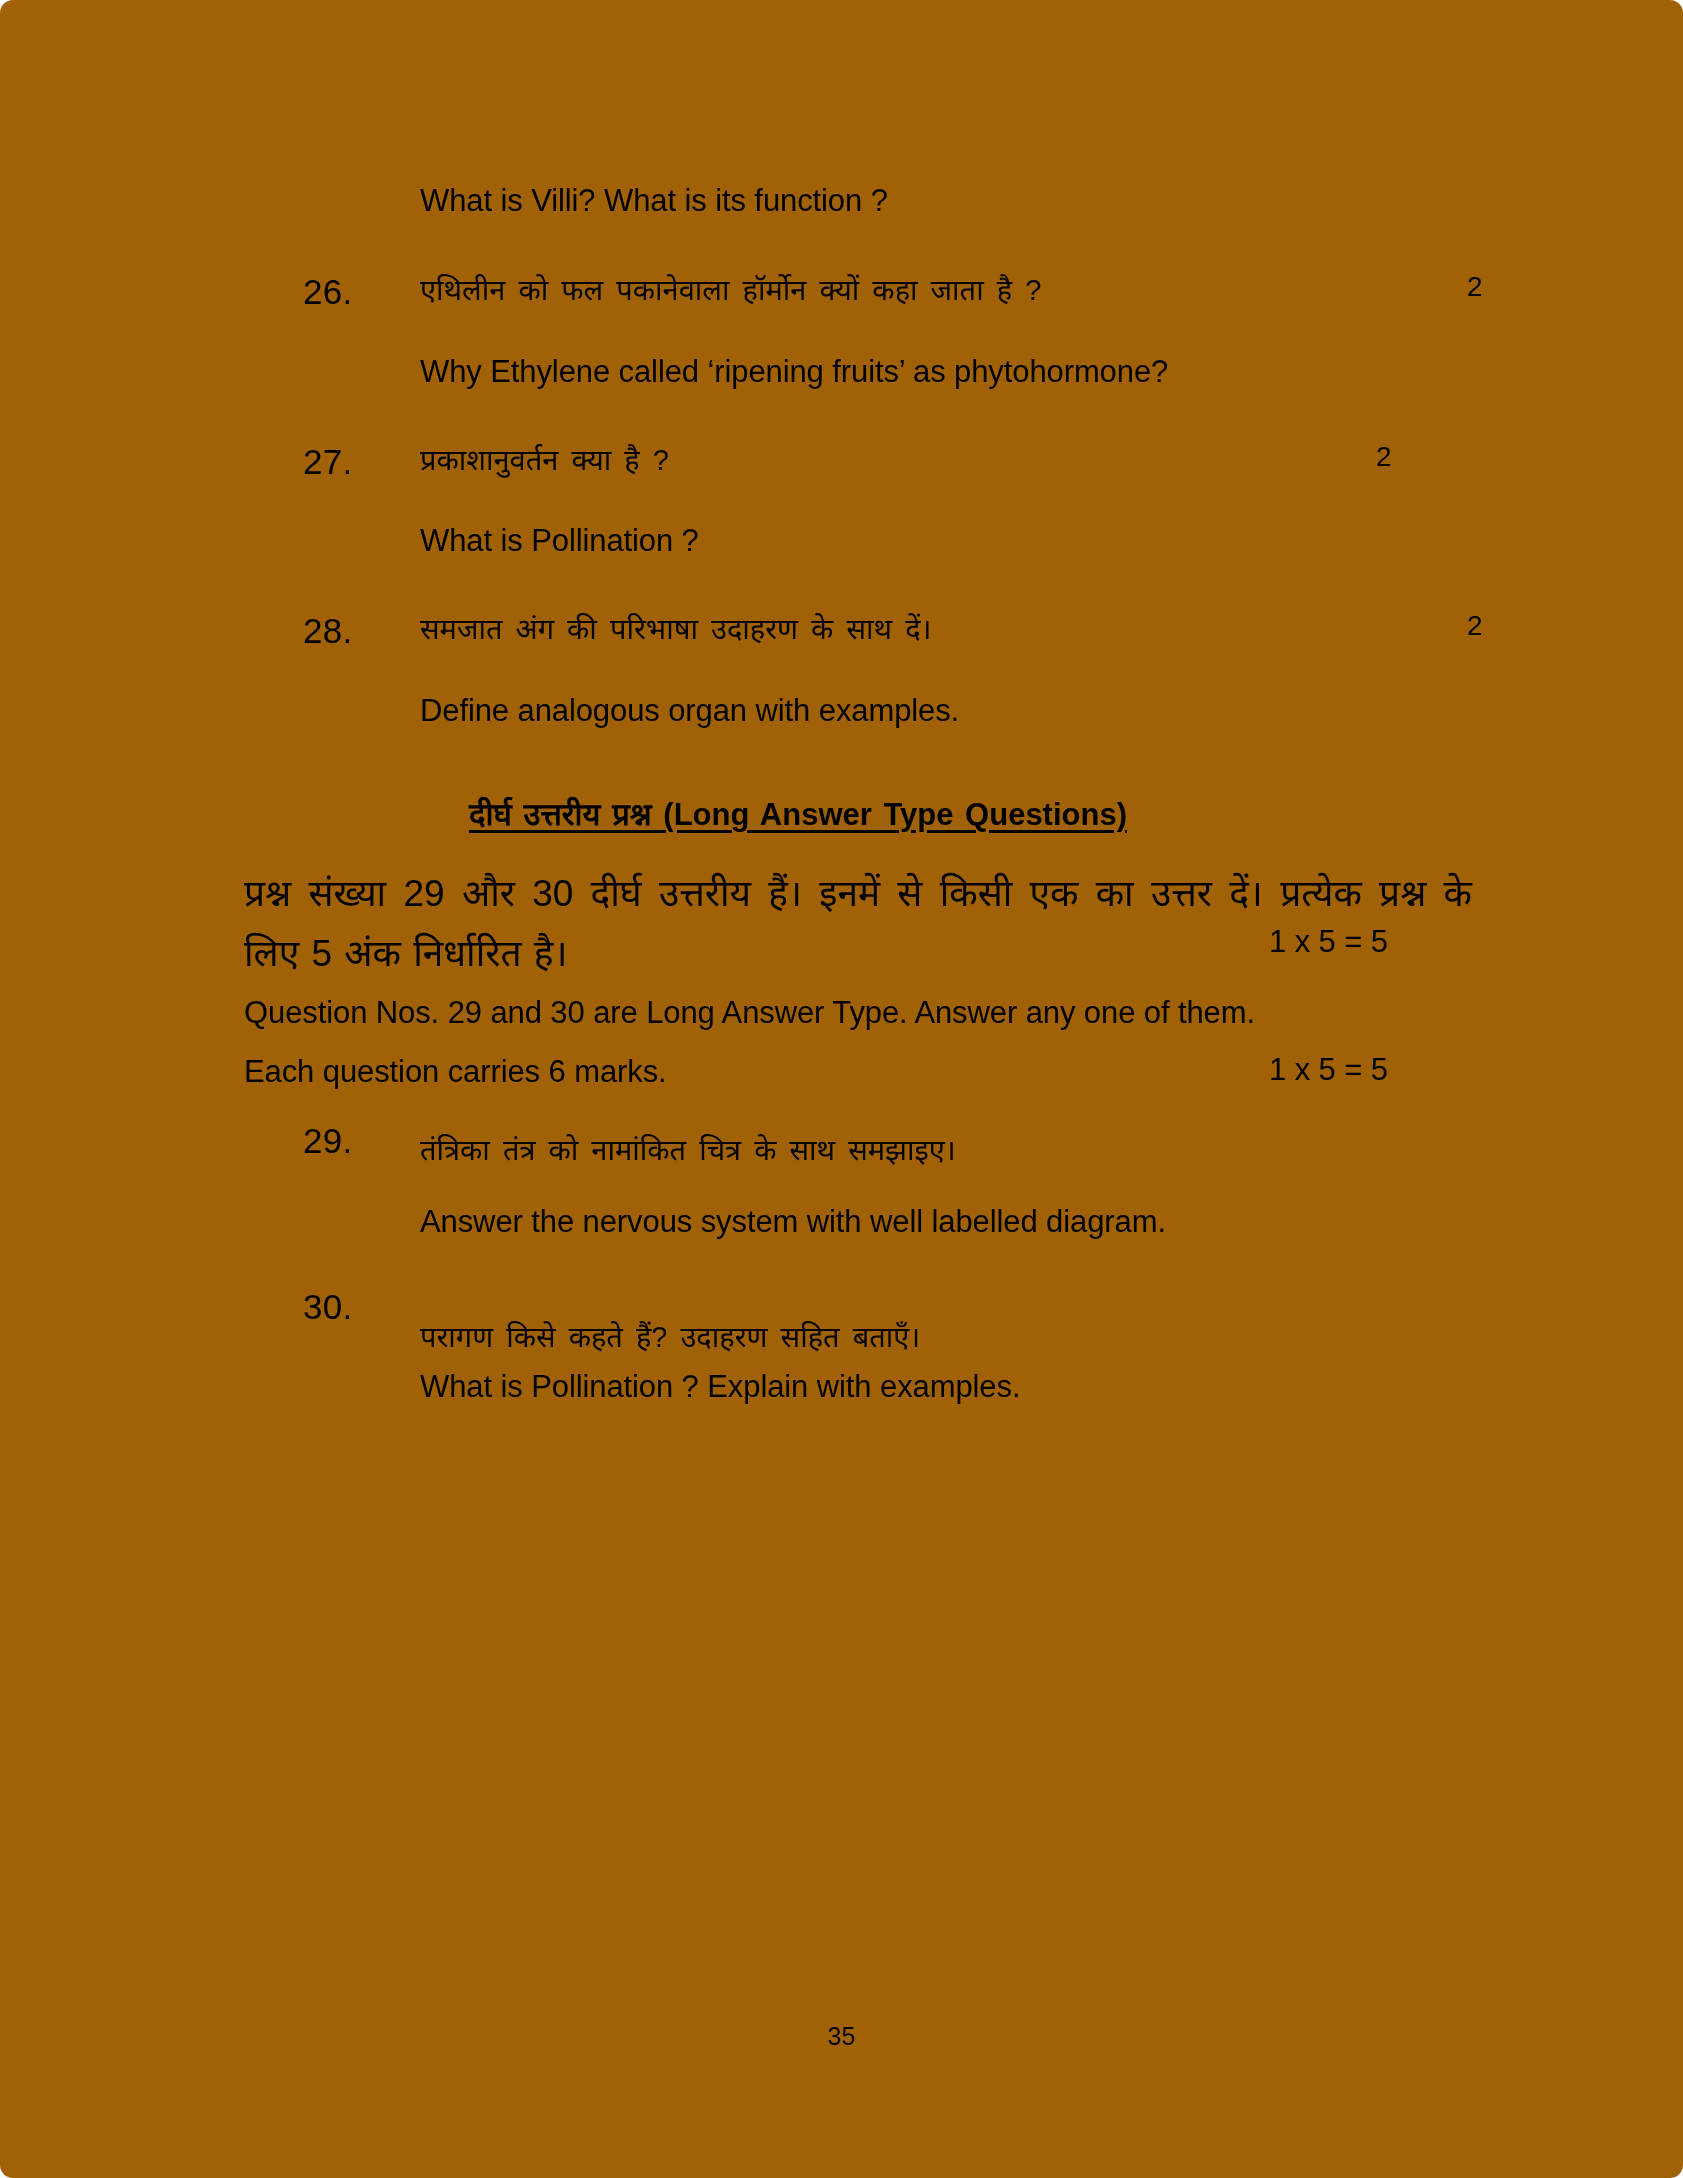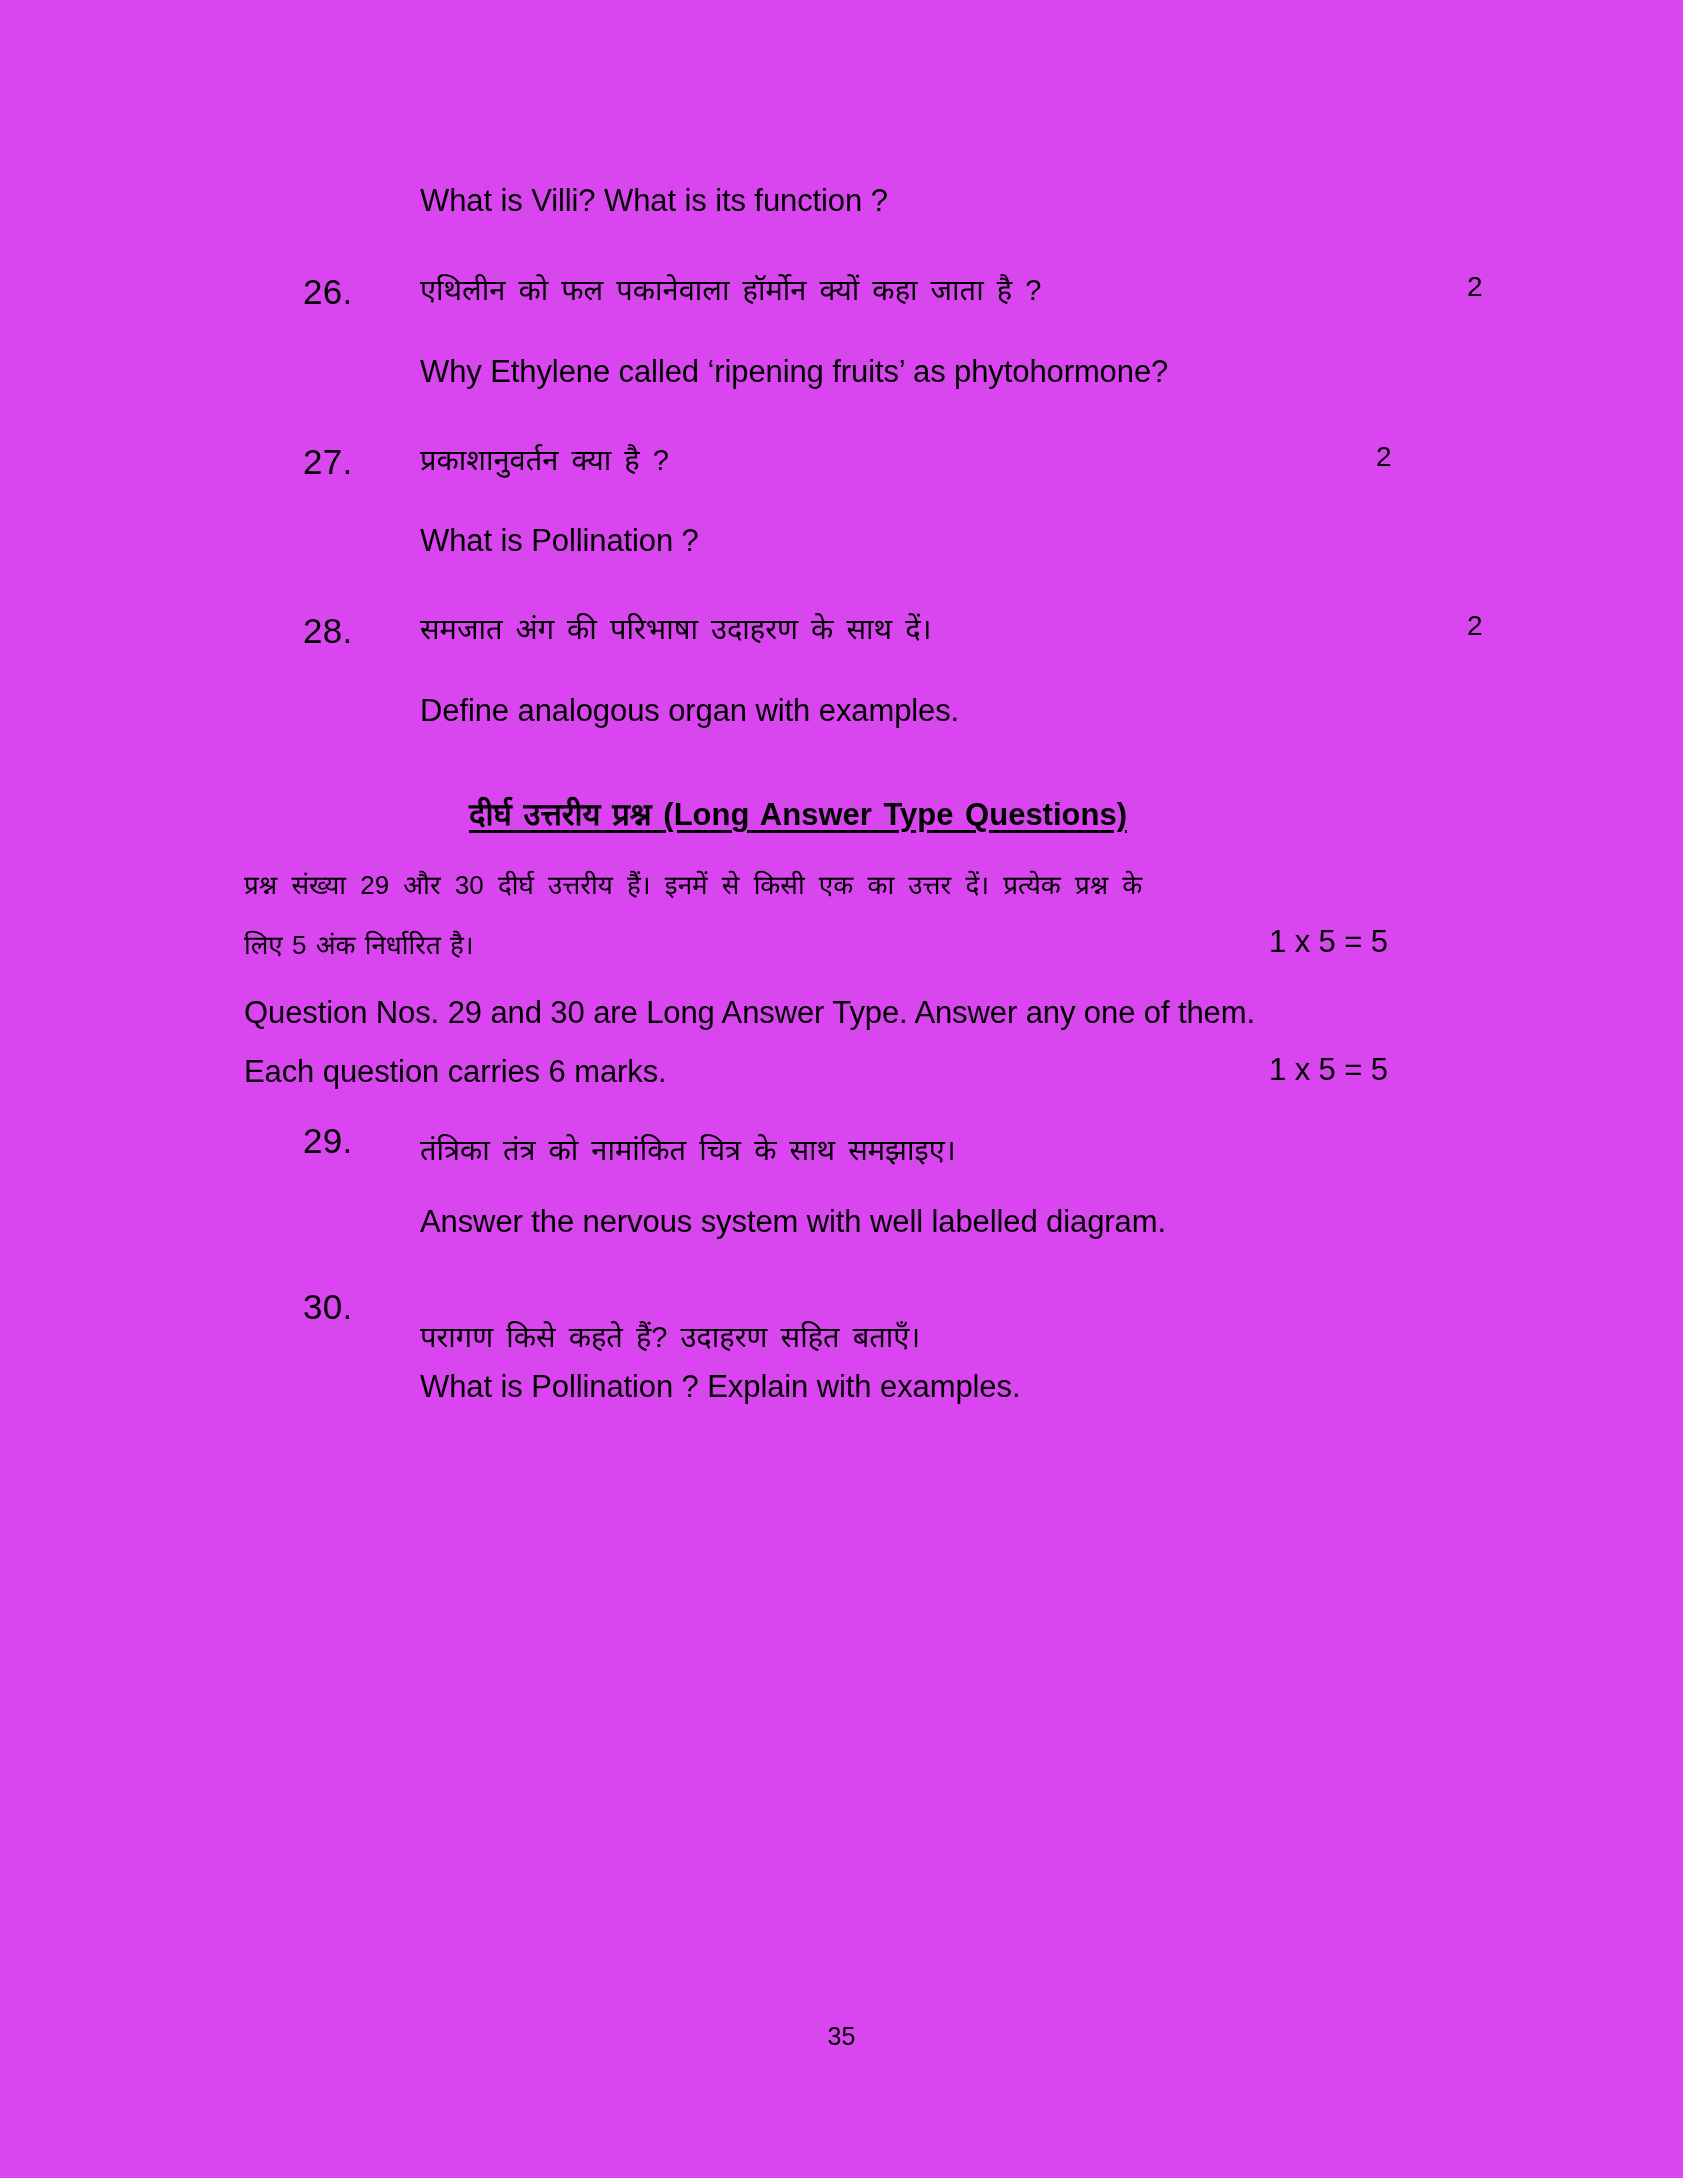--- a/index.html
+++ b/index.html
@@ -12,21 +12,22 @@
     height: 2178px;
     position: relative;
     font-family: "Liberation Sans", sans-serif;
     color: #000000;
     -webkit-font-smoothing: antialiased;
   }
 
   .page {
     position: absolute;
     inset: 0;
-    background: #d946ef;
+    background: #a16207;
+    border-radius: 13px;
   }
 
   .qnum {
     position: absolute;
     font-size: 35px;
     font-family: "Liberation Sans", sans-serif;
     letter-spacing: 0.3px;
     white-space: nowrap;
   }
 
@@ -65,21 +66,21 @@
     word-spacing: 3px;
   }
 
   .instr {
     position: absolute;
     white-space: nowrap;
   }
 
   .instr-hin {
     font-family: "Liberation Sans", sans-serif;
-    font-size: 26px;
+    font-size: 37px;
   }
 
   .instr-eng {
     font-family: "Liberation Sans", sans-serif;
     font-size: 31px;
     letter-spacing: -0.1px;
   }
 
   .pageno {
     position: absolute;

